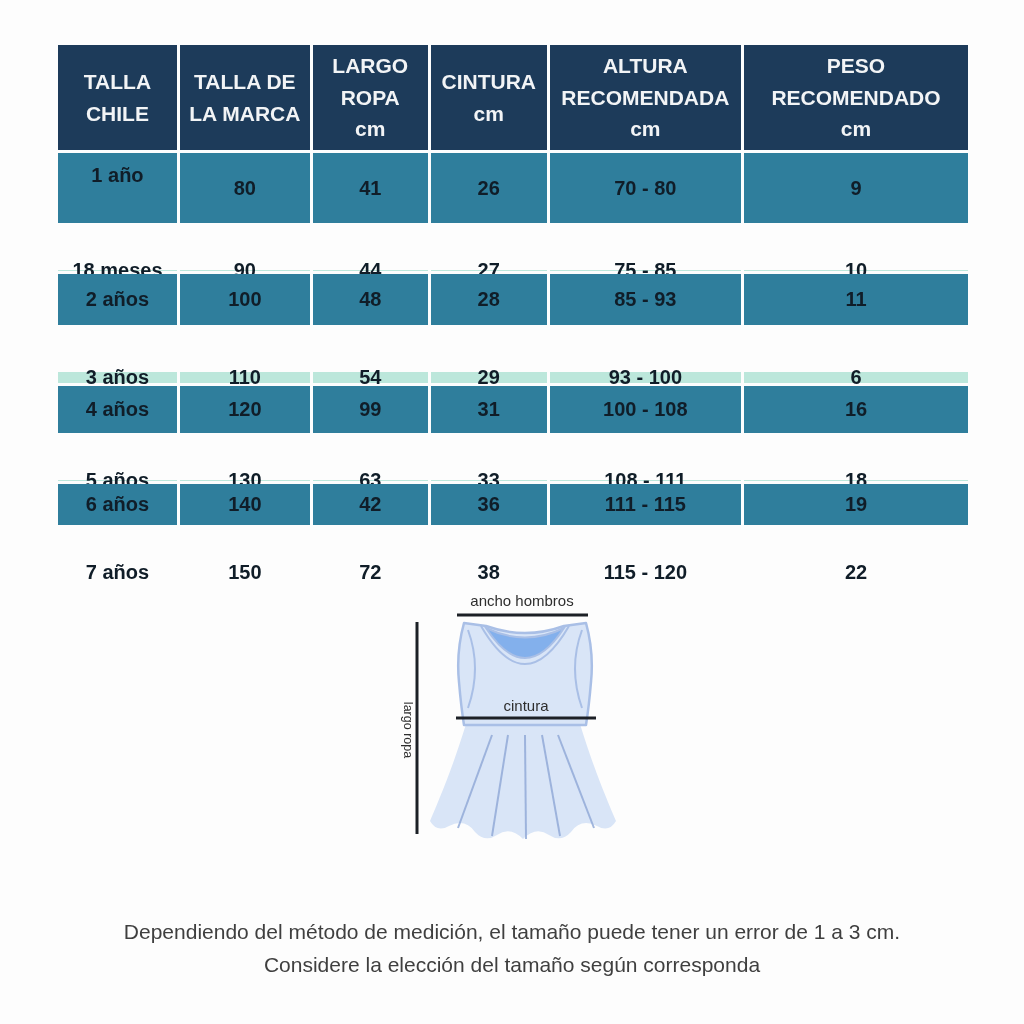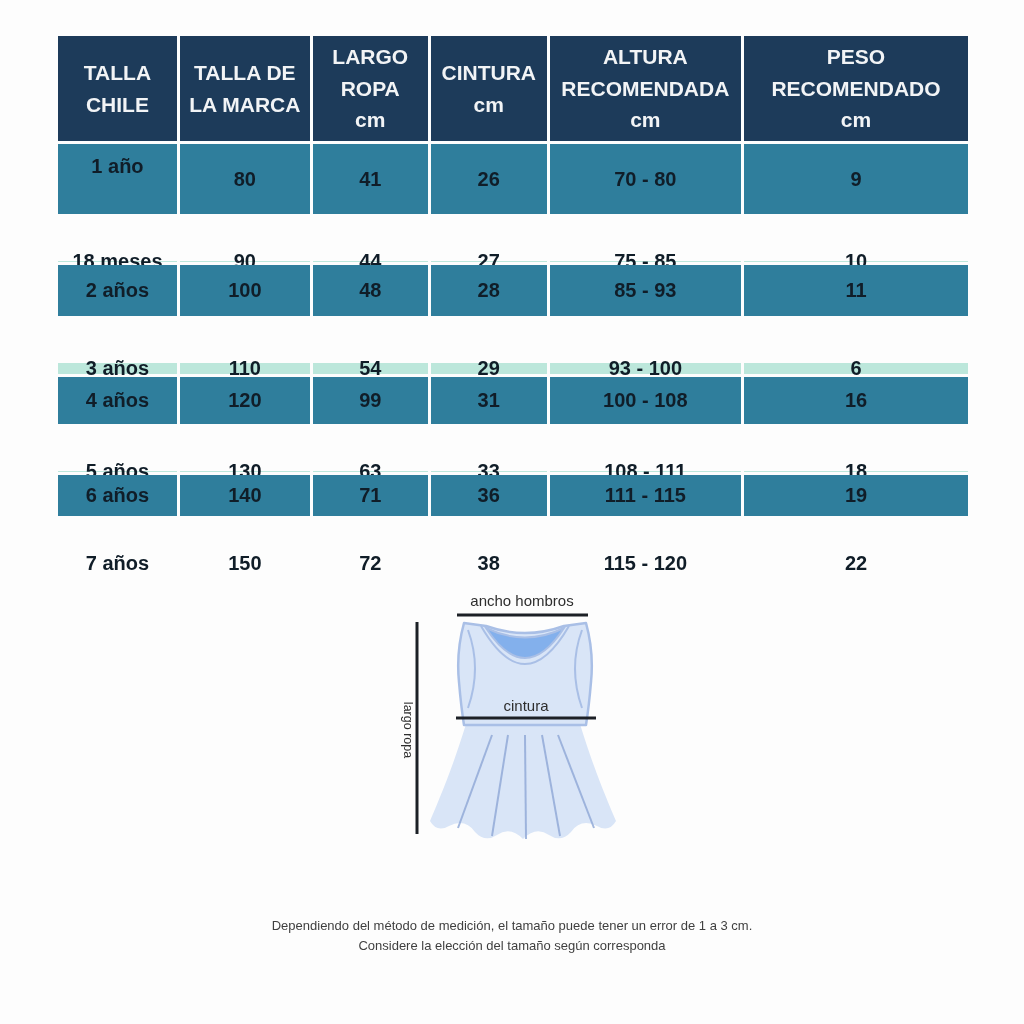--- a/index.html
+++ b/index.html
@@ -6,21 +6,21 @@
   .page{
     position:relative;
     width:1024px;height:1024px;
     background:#fdfdfd;
     font-family:"Liberation Sans", sans-serif;
     overflow:hidden;
   }
 
   
   .size-table{
-    position:absolute;left:58px;top:36px;width:910px;
+    position:absolute;left:58px;top:45px;width:910px;
     display:grid;
     grid-template-columns:120fr 131fr 116fr 117fr 193fr 226fr;
     grid-template-rows:105px 70px 45px 51px 55px 47px 45px 41px 44px;
     gap:3px;
   }
   .trow{display:contents;}
   .cell{
     display:flex;align-items:center;justify-content:center;
     text-align:center;
     font-weight:700;
@@ -40,21 +40,21 @@
 
   
   .diagram{position:absolute;left:380px;top:590px;width:290px;height:278px;}
   .diagram svg{display:block;}
 
   
   .footer-note{
     position:absolute;left:0;right:0;top:916px;
     text-align:center;
     color:#3f3f3f;
-    font-size:13px;
+    font-size:21px;
     line-height:1.55;
   }
 </style>
 </head>
 <body>
 
 <div class="page">
 
   <div class="size-table">
 
@@ -126,21 +126,21 @@
       <div class="cell mint">130</div>
       <div class="cell mint">63</div>
       <div class="cell mint">33</div>
       <div class="cell mint">108 - 111</div>
       <div class="cell mint">18</div>
     </div>
 
     <div class="trow">
       <div class="cell teal">6 años</div>
       <div class="cell teal">140</div>
-      <div class="cell teal">71</div>
+      <div class="cell teal">42</div>
       <div class="cell teal">36</div>
       <div class="cell teal">111 - 115</div>
       <div class="cell teal">19</div>
     </div>
 
     <div class="trow">
       <div class="cell mint">7 años</div>
       <div class="cell mint">150</div>
       <div class="cell mint">72</div>
       <div class="cell mint">38</div>

